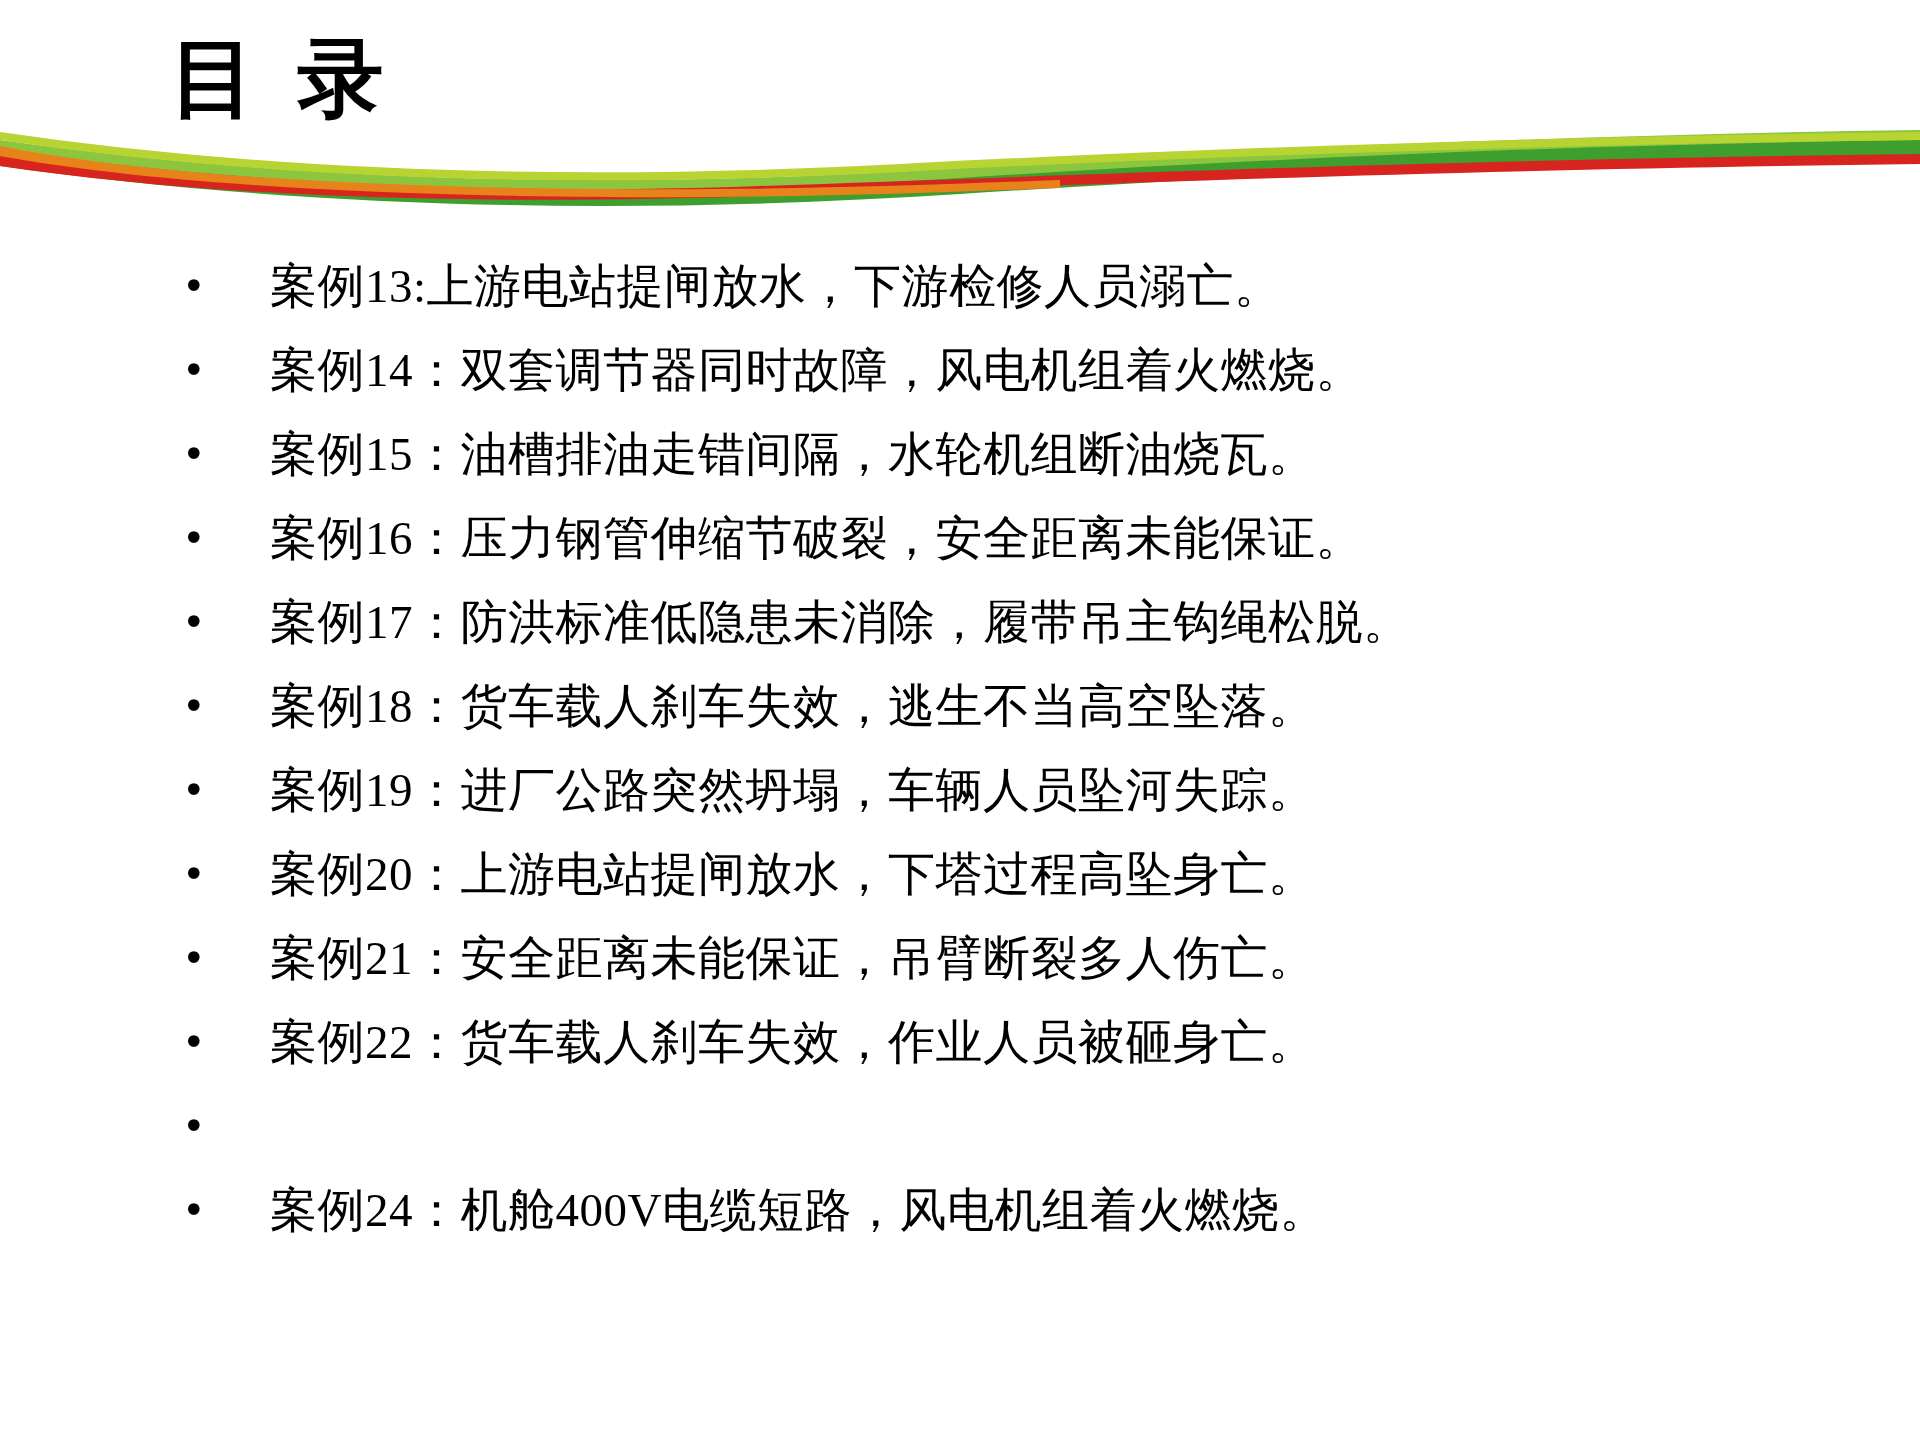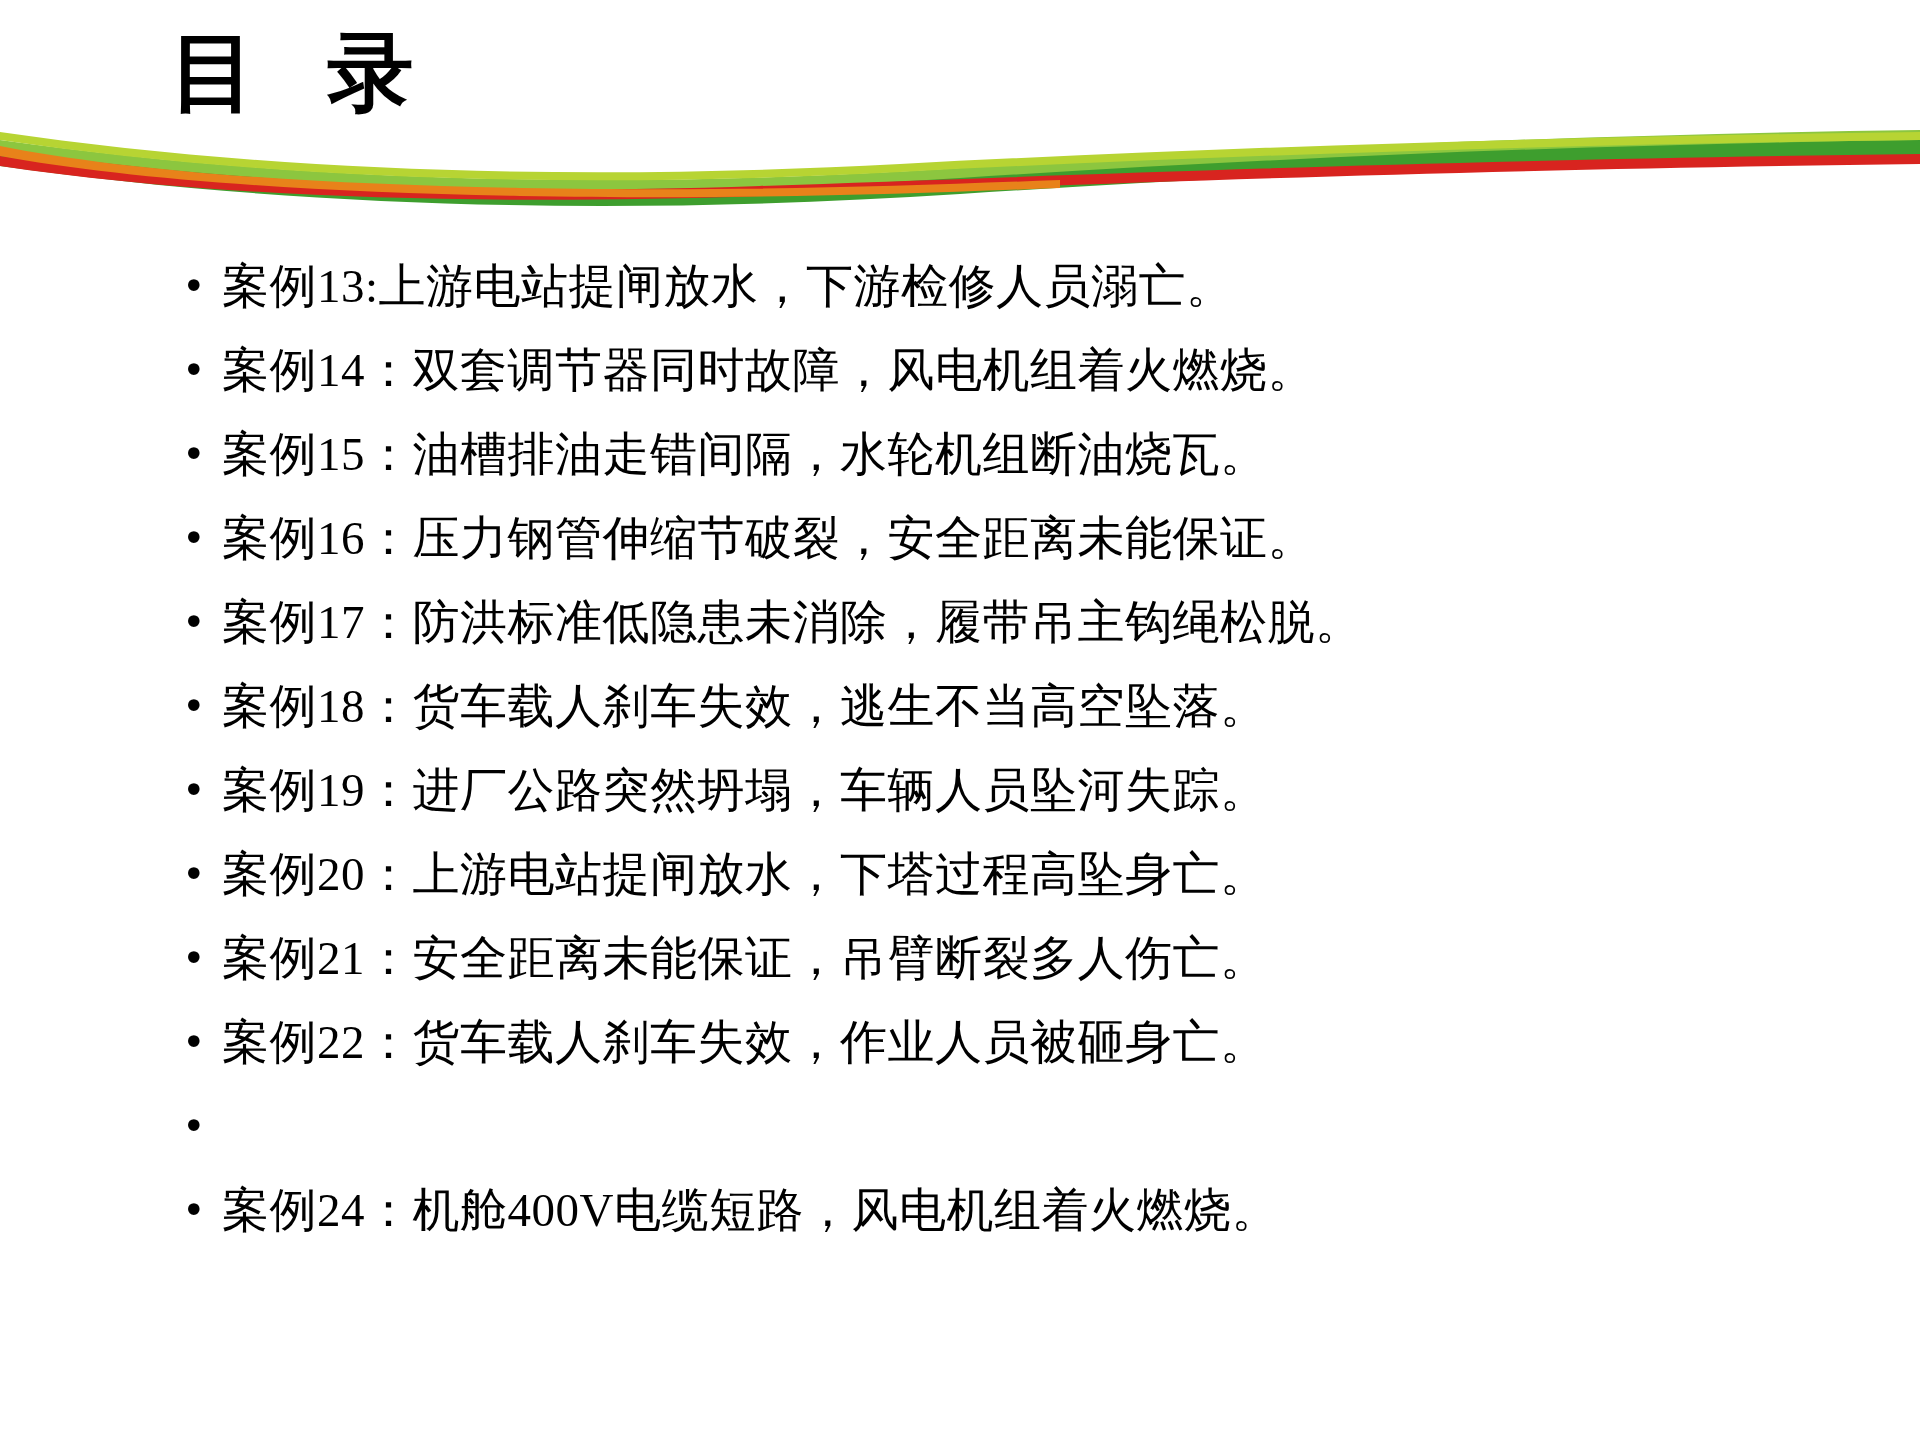--- a/index.html
+++ b/index.html
@@ -17,21 +17,21 @@
     position: relative;
     width: 1920px;
     height: 1440px;
     background: #ffffff;
     box-sizing: border-box;
   }
   .title {
     position: absolute;
     left: 170px;
     top: 36px;
-    font-family: Liberation Mono, monospace;
+    font-family: Liberation Serif, serif;
     font-weight: bold;
     font-size: 86px;
     line-height: 1;
     color: #000000;
     letter-spacing: 10px;
     white-space: nowrap;
   }
   .banner {
     position: absolute;
     left: 0;
@@ -64,20 +64,21 @@
     text-align: left;
     font-family: "DejaVu Sans", sans-serif;
   }
   .bullet-text {
     font-family: "Liberation Serif", "DejaVu Serif", serif;
     font-size: 47px;
     line-height: 62px;
     color: #000000;
     white-space: nowrap;
     letter-spacing: 0.5px;
+    margin-left: 48px;
   }
 </style>
 </head>
 <body>
 
 <div class="slide">
 
   <div class="title">目  录</div>
 
   <div class="banner">

